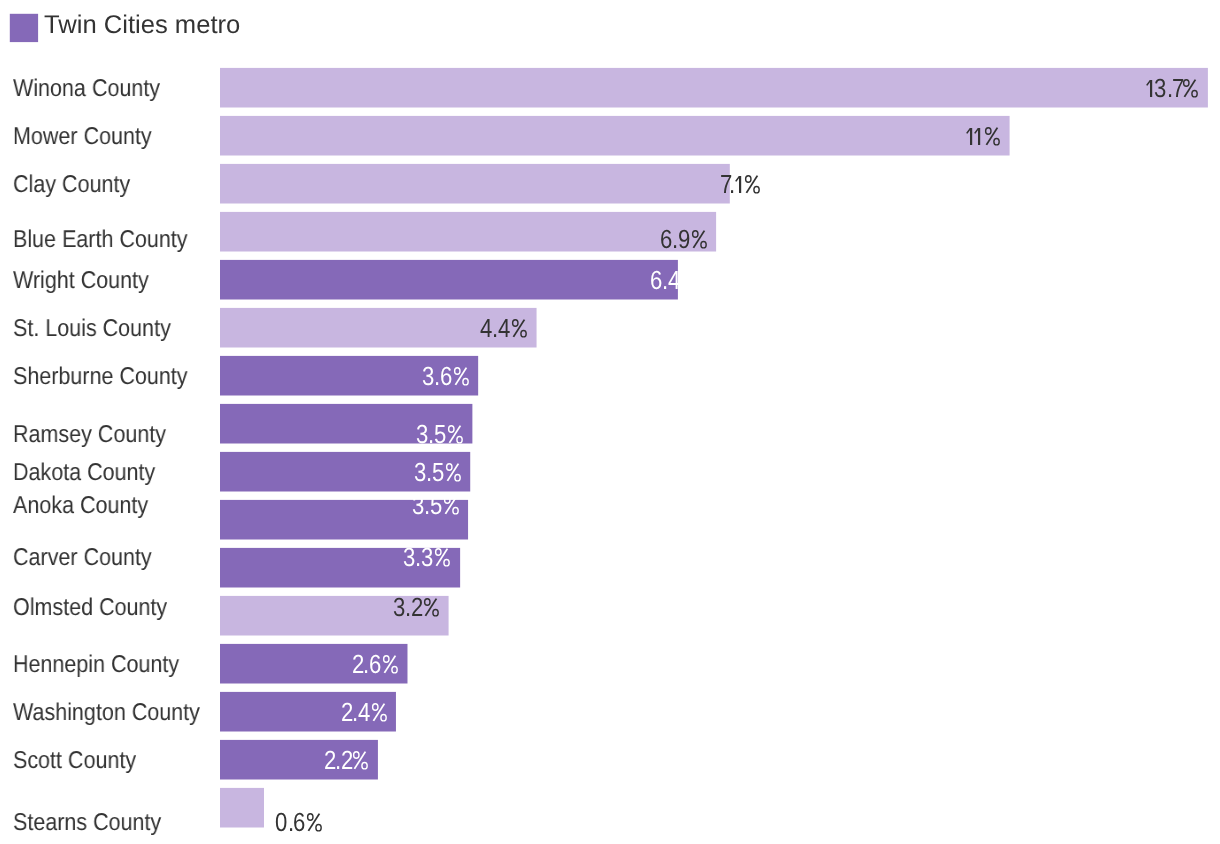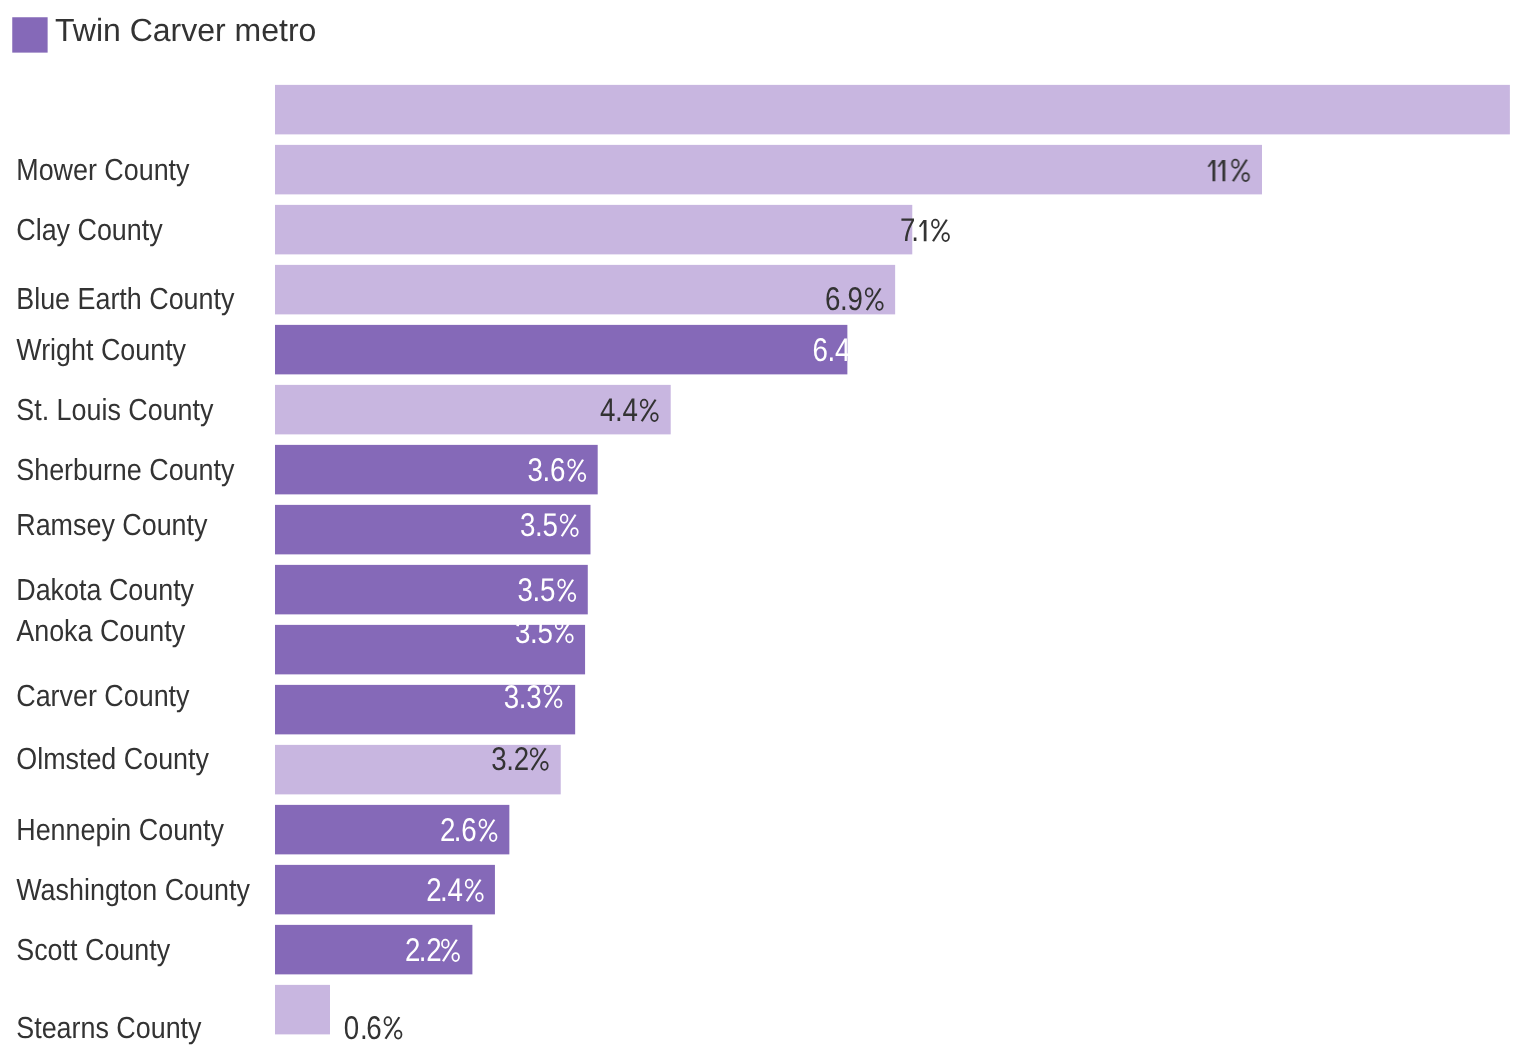--- a/index.html
+++ b/index.html
@@ -56,24 +56,36 @@
       <rect x="220" y="643.9" width="187.4847" height="39.6" fill="#8569b8"></rect>
       <rect x="220" y="691.9" width="175.94718" height="39.6" fill="#8569b8"></rect>
       <rect x="220" y="739.9" width="157.919805" height="39.6" fill="#8569b8"></rect>
       <rect x="220" y="787.9" width="43.986795" height="39.6" fill="#c8b6e0"></rect>
     </svg>
 
   <div class="legend">
     <svg class="legend-swatch" width="60" height="60">
       <rect x="9.8" y="13.8" width="28.3" height="28.3" fill="#8569b8"></rect>
     </svg>
-    <div class="legend-label">Twin Carver metro</div>
+    <div class="legend-label">Twin Cities metro</div>
   </div>
 
   <div class="rows">
+      <div class="row" style="top: 67.9px;">
+    <div class="cat">Winona County</div>
+    <div class="val" aria-label="13.7%" style="right: 20.7998px; color: rgb(51, 51, 51);"><span class="one" style="width: 8.3px;"><svg width="8.3" height="17.1" viewBox="0 0 8.3 17.1" aria-hidden="true">
+              <path d="M0.1 5.05 L3.75 0 H6.2 V17.1 H4.0 V2.15 L1.4 5.75 Z" fill="currentColor"></path>
+            </svg></span><span class="g" style="transform: scaleX(0.842); margin-right: -2.38px;">3</span><span class="g" style="transform: scaleX(0.842); margin-right: -1.74px;">.</span><span class="g" style="transform: scaleX(0.842); margin-right: -5.68px;">7</span><span class="pctg"><svg width="17.95" height="18.7" viewBox="0 0 17.95 18.7" aria-hidden="true">
+              <g fill="currentColor">
+                <path fill-rule="evenodd" d="M5.3 0 a3.4 4.0 0 1 1 0 8.0 a3.4 4.0 0 1 1 0 -8.0 z M5.3 1.45 a2.0 2.55 0 1 0 0 5.1 a2.0 2.55 0 1 0 0 -5.1 z"></path>
+                <path fill-rule="evenodd" d="M13.55 10.75 a3.35 3.9 0 1 1 0 7.8 a3.35 3.9 0 1 1 0 -7.8 z M13.55 12.15 a1.95 2.5 0 1 0 0 5.0 a1.95 2.5 0 1 0 0 -5.0 z"></path>
+                <path d="M13.65 0.35 L15.2 1.1 L4.2 18.35 L2.65 17.6 Z"></path>
+              </g>
+            </svg></span></div>
+  </div>
       <div class="row" style="top: 115.9px; border-radius: 10px;">
     <div class="cat">Mower County</div>
     <div class="val" aria-label="11%" style="right: 219.101px; color: rgb(51, 51, 51);"><span class="one" style="width: 8.3px;"><svg width="8.3" height="17.1" viewBox="0 0 8.3 17.1" aria-hidden="true">
               <path d="M0.1 5.05 L3.75 0 H6.2 V17.1 H4.0 V2.15 L1.4 5.75 Z" fill="currentColor"></path>
             </svg></span><span class="one" style="width: 8.3px;"><svg width="8.3" height="17.1" viewBox="0 0 8.3 17.1" aria-hidden="true">
               <path d="M0.1 5.05 L3.75 0 H6.2 V17.1 H4.0 V2.15 L1.4 5.75 Z" fill="currentColor"></path>
             </svg></span><span class="pctg"><svg width="17.95" height="18.7" viewBox="0 0 17.95 18.7" aria-hidden="true">
               <g fill="currentColor">
                 <path fill-rule="evenodd" d="M5.3 0 a3.4 4.0 0 1 1 0 8.0 a3.4 4.0 0 1 1 0 -8.0 z M5.3 1.45 a2.0 2.55 0 1 0 0 5.1 a2.0 2.55 0 1 0 0 -5.1 z"></path>
                 <path fill-rule="evenodd" d="M13.55 10.75 a3.35 3.9 0 1 1 0 7.8 a3.35 3.9 0 1 1 0 -7.8 z M13.55 12.15 a1.95 2.5 0 1 0 0 5.0 a1.95 2.5 0 1 0 0 -5.0 z"></path>
@@ -126,21 +138,21 @@
       <div class="row" style="top: 355.9px;">
     <div class="cat">Sherburne County</div>
     <div class="val" aria-label="3.6%" style="right: 750.548px; color: rgb(255, 255, 255);"><span class="g" style="transform: scaleX(0.842); margin-right: -2.38px;">3</span><span class="g" style="transform: scaleX(0.842); margin-right: -1.74px;">.</span><span class="g" style="transform: scaleX(0.842); margin-right: -2.58px;">6</span><span class="pctg"><svg width="17.95" height="18.7" viewBox="0 0 17.95 18.7" aria-hidden="true">
               <g fill="currentColor">
                 <path fill-rule="evenodd" d="M5.3 0 a3.4 4.0 0 1 1 0 8.0 a3.4 4.0 0 1 1 0 -8.0 z M5.3 1.45 a2.0 2.55 0 1 0 0 5.1 a2.0 2.55 0 1 0 0 -5.1 z"></path>
                 <path fill-rule="evenodd" d="M13.55 10.75 a3.35 3.9 0 1 1 0 7.8 a3.35 3.9 0 1 1 0 -7.8 z M13.55 12.15 a1.95 2.5 0 1 0 0 5.0 a1.95 2.5 0 1 0 0 -5.0 z"></path>
                 <path d="M13.65 0.35 L15.2 1.1 L4.2 18.35 L2.65 17.6 Z"></path>
               </g>
             </svg></span></div>
   </div>
-      <div class="row" style="top: 400px;">
+      <div class="row" style="top: 414px;">
     <div class="cat">Ramsey County</div>
     <div class="val" aria-label="3.5%" style="right: 756.317px; color: rgb(255, 255, 255);"><span class="g" style="transform: scaleX(0.842); margin-right: -2.38px;">3</span><span class="g" style="transform: scaleX(0.842); margin-right: -1.74px;">.</span><span class="g" style="transform: scaleX(0.842); margin-right: -2.88px;">5</span><span class="pctg"><svg width="17.95" height="18.7" viewBox="0 0 17.95 18.7" aria-hidden="true">
               <g fill="currentColor">
                 <path fill-rule="evenodd" d="M5.3 0 a3.4 4.0 0 1 1 0 8.0 a3.4 4.0 0 1 1 0 -8.0 z M5.3 1.45 a2.0 2.55 0 1 0 0 5.1 a2.0 2.55 0 1 0 0 -5.1 z"></path>
                 <path fill-rule="evenodd" d="M13.55 10.75 a3.35 3.9 0 1 1 0 7.8 a3.35 3.9 0 1 1 0 -7.8 z M13.55 12.15 a1.95 2.5 0 1 0 0 5.0 a1.95 2.5 0 1 0 0 -5.0 z"></path>
                 <path d="M13.65 0.35 L15.2 1.1 L4.2 18.35 L2.65 17.6 Z"></path>
               </g>
             </svg></span></div>
   </div>
       <div class="row" style="top: 451.9px; text-decoration: underline;">

